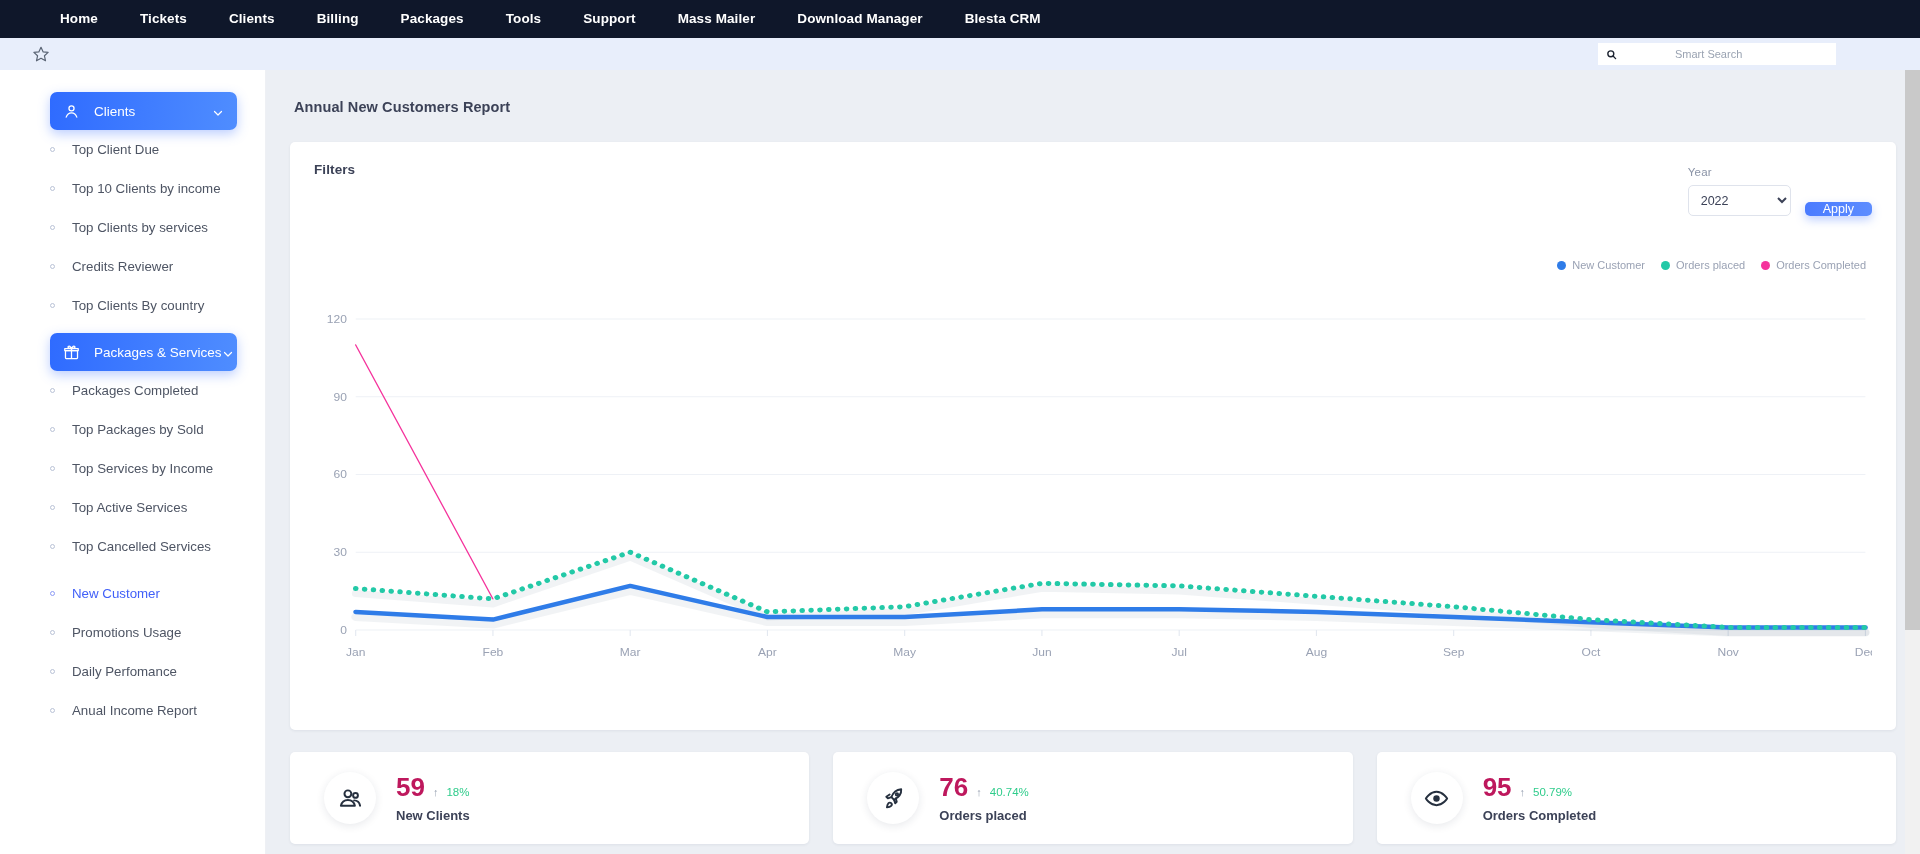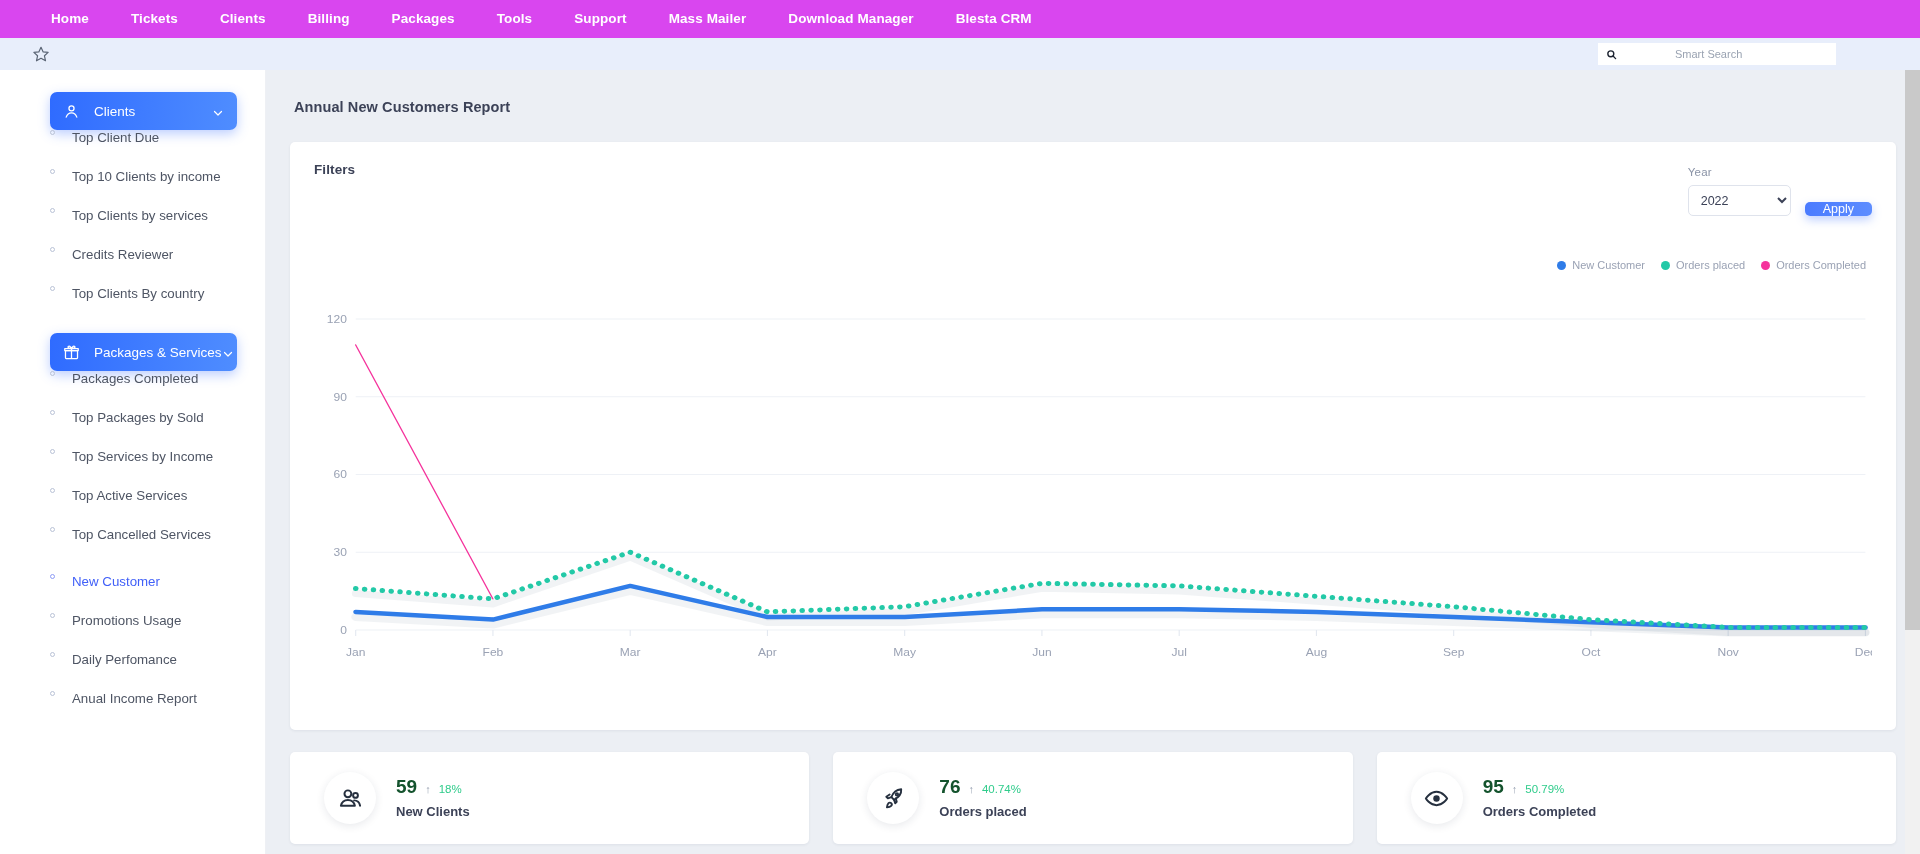--- a/index.html
+++ b/index.html
@@ -7,24 +7,24 @@
   body {
     font-family: "Liberation Sans", sans-serif;
     background: #ffffff;
     color: #2d3748;
     -webkit-font-smoothing: antialiased;
   }
 
   
   .topnav {
     height: 38px;
-    background: #d946ef;
-    display: flex;
-    align-items: center;
-    padding-left: 30px;
+    background: #0f172a;
+    display: flex;
+    align-items: center;
+    padding-left: 39px;
     position: relative;
     z-index: 40;
   }
   .topnav-item {
     color: #ffffff;
     font-size: 13.5px;
     font-weight: 700;
     padding: 0 21px;
     line-height: 38px;
     white-space: nowrap;
@@ -96,21 +96,21 @@
     font-size: 13.5px;
     font-weight: 400;
     margin-left: 14px;
     flex: 1;
     white-space: nowrap;
   }
   .nav-group-header .chev { width: 12px; height: 12px; flex: none; }
 
   .nav-sub-item {
     display: flex;
-    align-items: flex-start;
+    align-items: center;
     height: 39px;
     padding-left: 50px;
     cursor: pointer;
     white-space: nowrap;
   }
   .nav-sub-item .bullet {
     width: 5px; height: 5px;
     border: 1px solid #b9c2d6;
     border-radius: 50%;
     flex: none;
@@ -228,21 +228,21 @@
     box-shadow: 0 2px 9px rgba(30,40,70,.10);
     display: flex;
     align-items: center;
     justify-content: center;
     flex: none;
     margin-right: 20px;
   }
   .stat-icon-circle svg { width: 25px; height: 25px; display: block; }
   .stat-text-col { display: flex; flex-direction: column; }
   .stat-top { display: flex; align-items: baseline; gap: 8px; }
-  .stat-value { font-size: 19px; font-weight: 700; color: #14532d; line-height: 1.1; }
+  .stat-value { font-size: 26px; font-weight: 700; color: #be185d; line-height: 1.1; }
   .stat-arrow { font-size: 11px; color: #98a1b1; }
   .stat-pct { font-size: 11.5px; color: #2fcc8b; }
   .stat-label { font-size: 13px; font-weight: 700; color: #3c4257; margin-top: 7px; }
 
   
   .scrollbar-track {
     position: fixed;
     right: 0; top: 70px;
     width: 15px; height: 784px;
     background: #f1f1f1;

